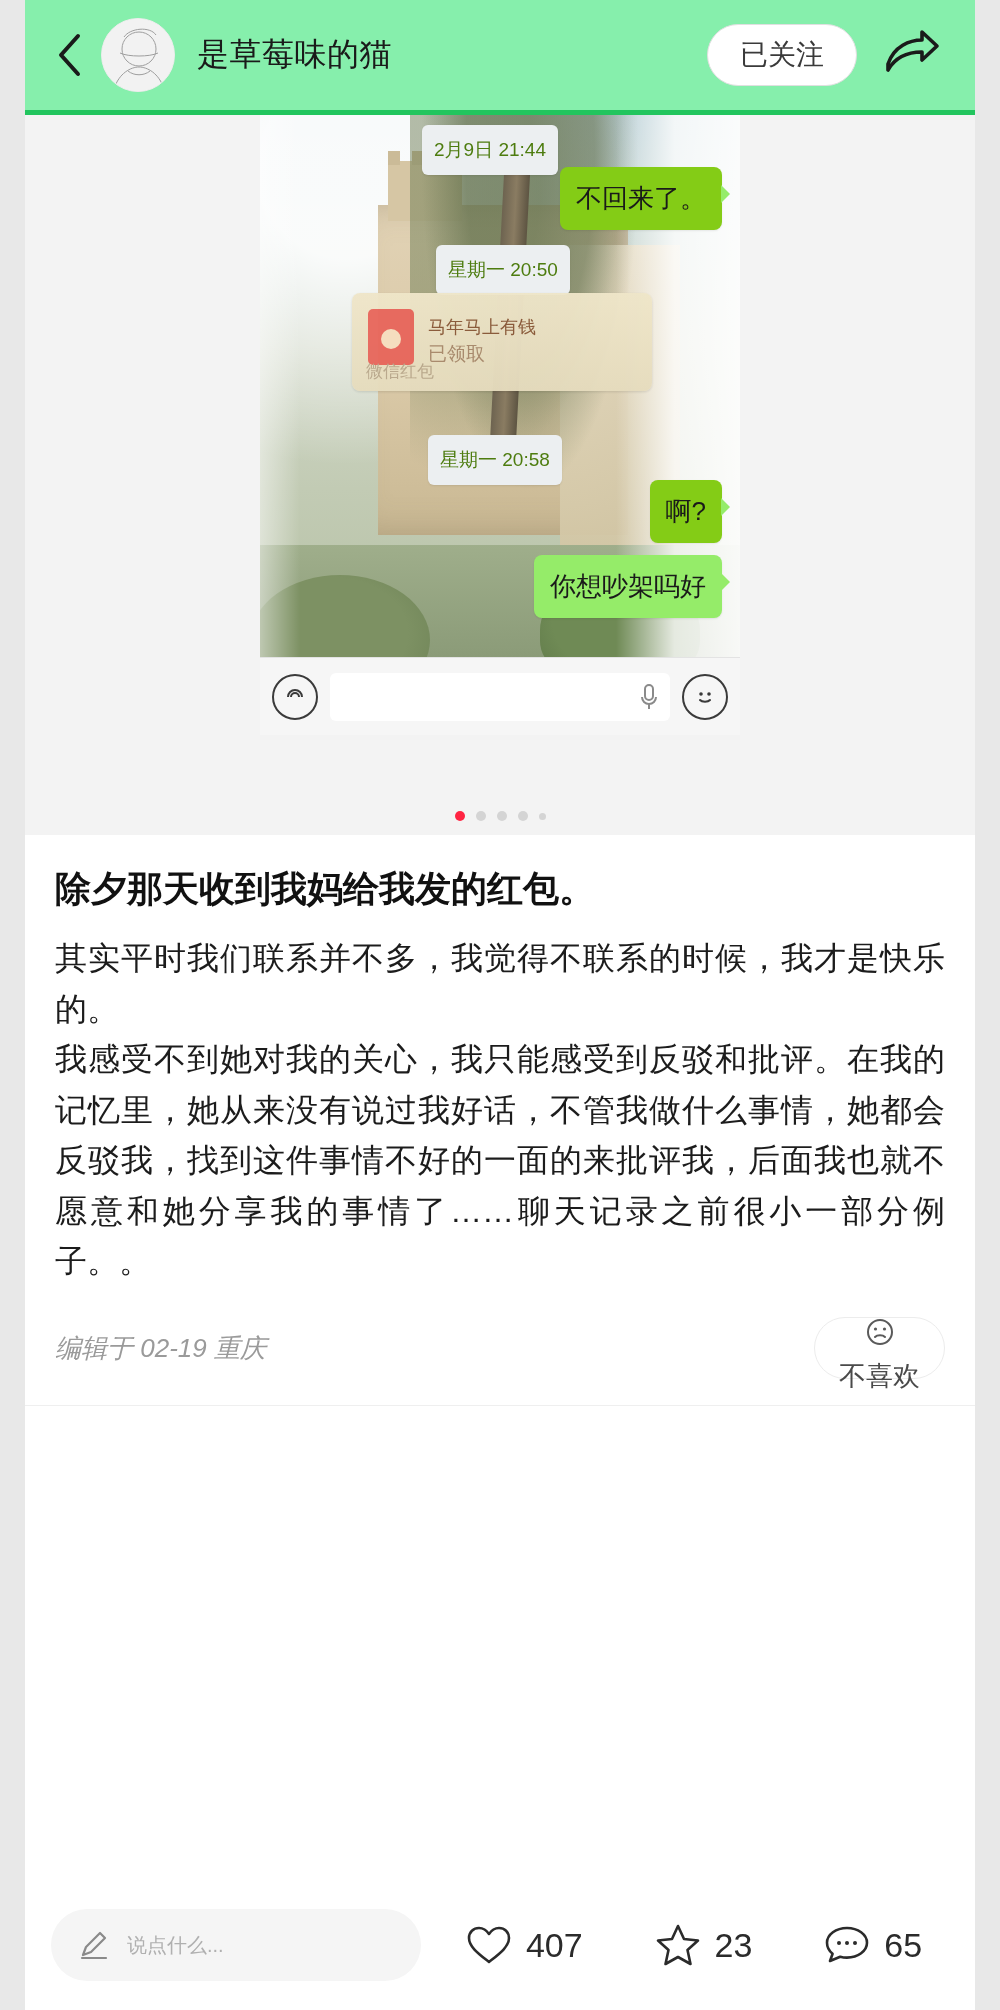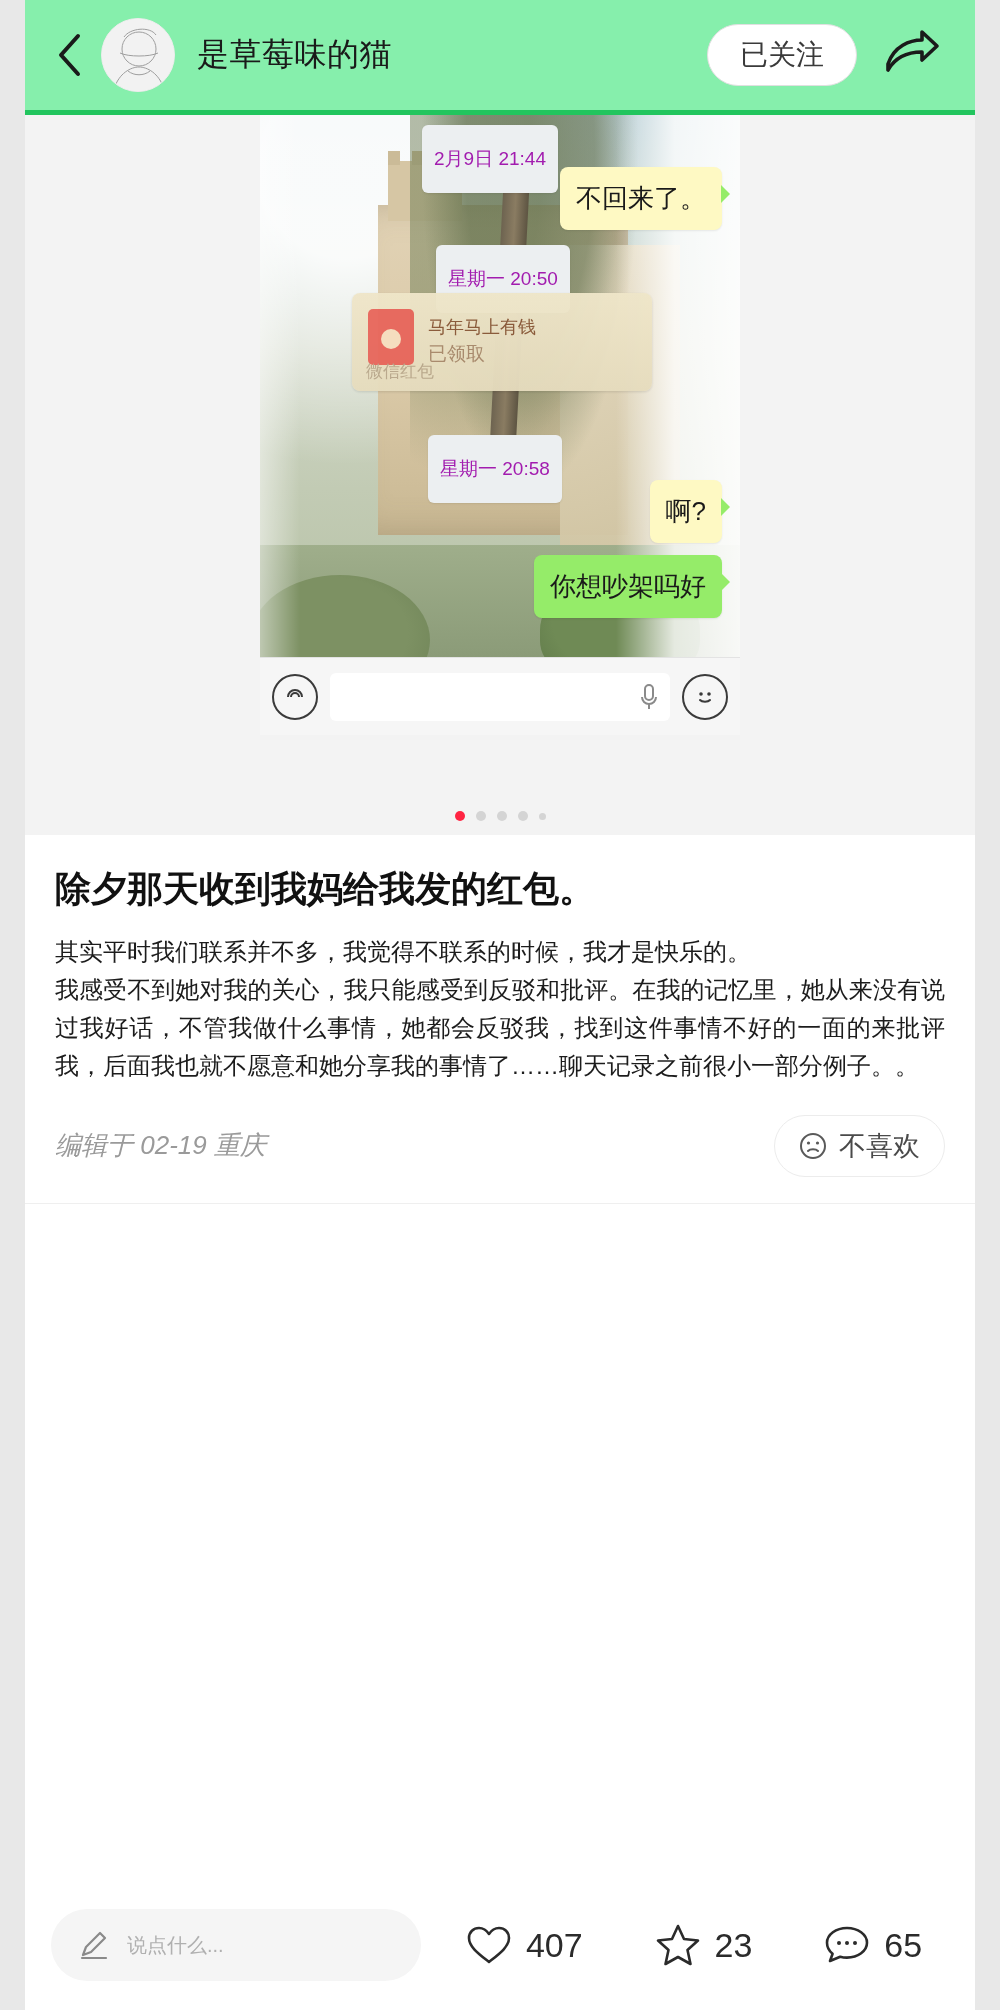--- a/index.html
+++ b/index.html
@@ -212,33 +212,33 @@
     position: absolute;
     left: -8px; top: 0;
     width: 48px; height: 680px;
     background: linear-gradient(270deg, rgba(255,255,255,0) 0%, rgba(255,255,255,.6) 100%);
   }
 
   
   .ts {
     position: absolute;
     background: #eceff1;
-    color: #a21caf;
+    color: #4d7c0f;
     font-size: 19px;
     border-radius: 6px;
-    padding: 21px 12px;
+    padding: 12px 12px;
     white-space: nowrap;
     box-shadow: 0 1px 2px rgba(0,0,0,.08);
   }
   .ts-1 { left: 162px; top: 10px; }
   .ts-2 { left: 176px; top: 130px; }
   .ts-3 { left: 168px; top: 320px; }
   .bubble {
     position: absolute;
-    background: #fef9c3;
+    background: #84cc16;
     color: #1a1a1a;
     font-size: 26px;
     border-radius: 8px;
     padding: 14px 16px;
     white-space: nowrap;
     box-shadow: 0 1px 2px rgba(0,0,0,.08);
   }
   .bubble:after {
     content: "";
     position: absolute;
@@ -355,21 +355,21 @@
     padding: 28px 30px 0 30px;
   }
   .post-title {
     font-size: 36px;
     line-height: 1.45;
     color: #111;
     font-weight: 700;
     margin-bottom: 18px;
   }
   .post-para {
-    font-size: 24px;
+    font-size: 32px;
     line-height: 1.58;
     color: #1c1c1c;
     text-align: justify;
   }
   .meta-row {
     margin-top: 30px;
     padding: 0 30px 0 30px;
     display: flex;
     align-items: center;
     justify-content: space-between;
@@ -383,20 +383,21 @@
     border: 1.5px solid #ececec;
     border-radius: 34px;
     height: 62px;
     padding: 0 24px;
     display: flex;
     align-items: center;
     gap: 12px;
     font-size: 27px;
     color: #4a4a4a;
     background: #fff;
+    flex-direction: column;
   }
   .divider {
     margin-top: 26px;
     height: 1px;
     background: #efefef;
   }
 
   
   .bottom-bar {
     position: absolute;

